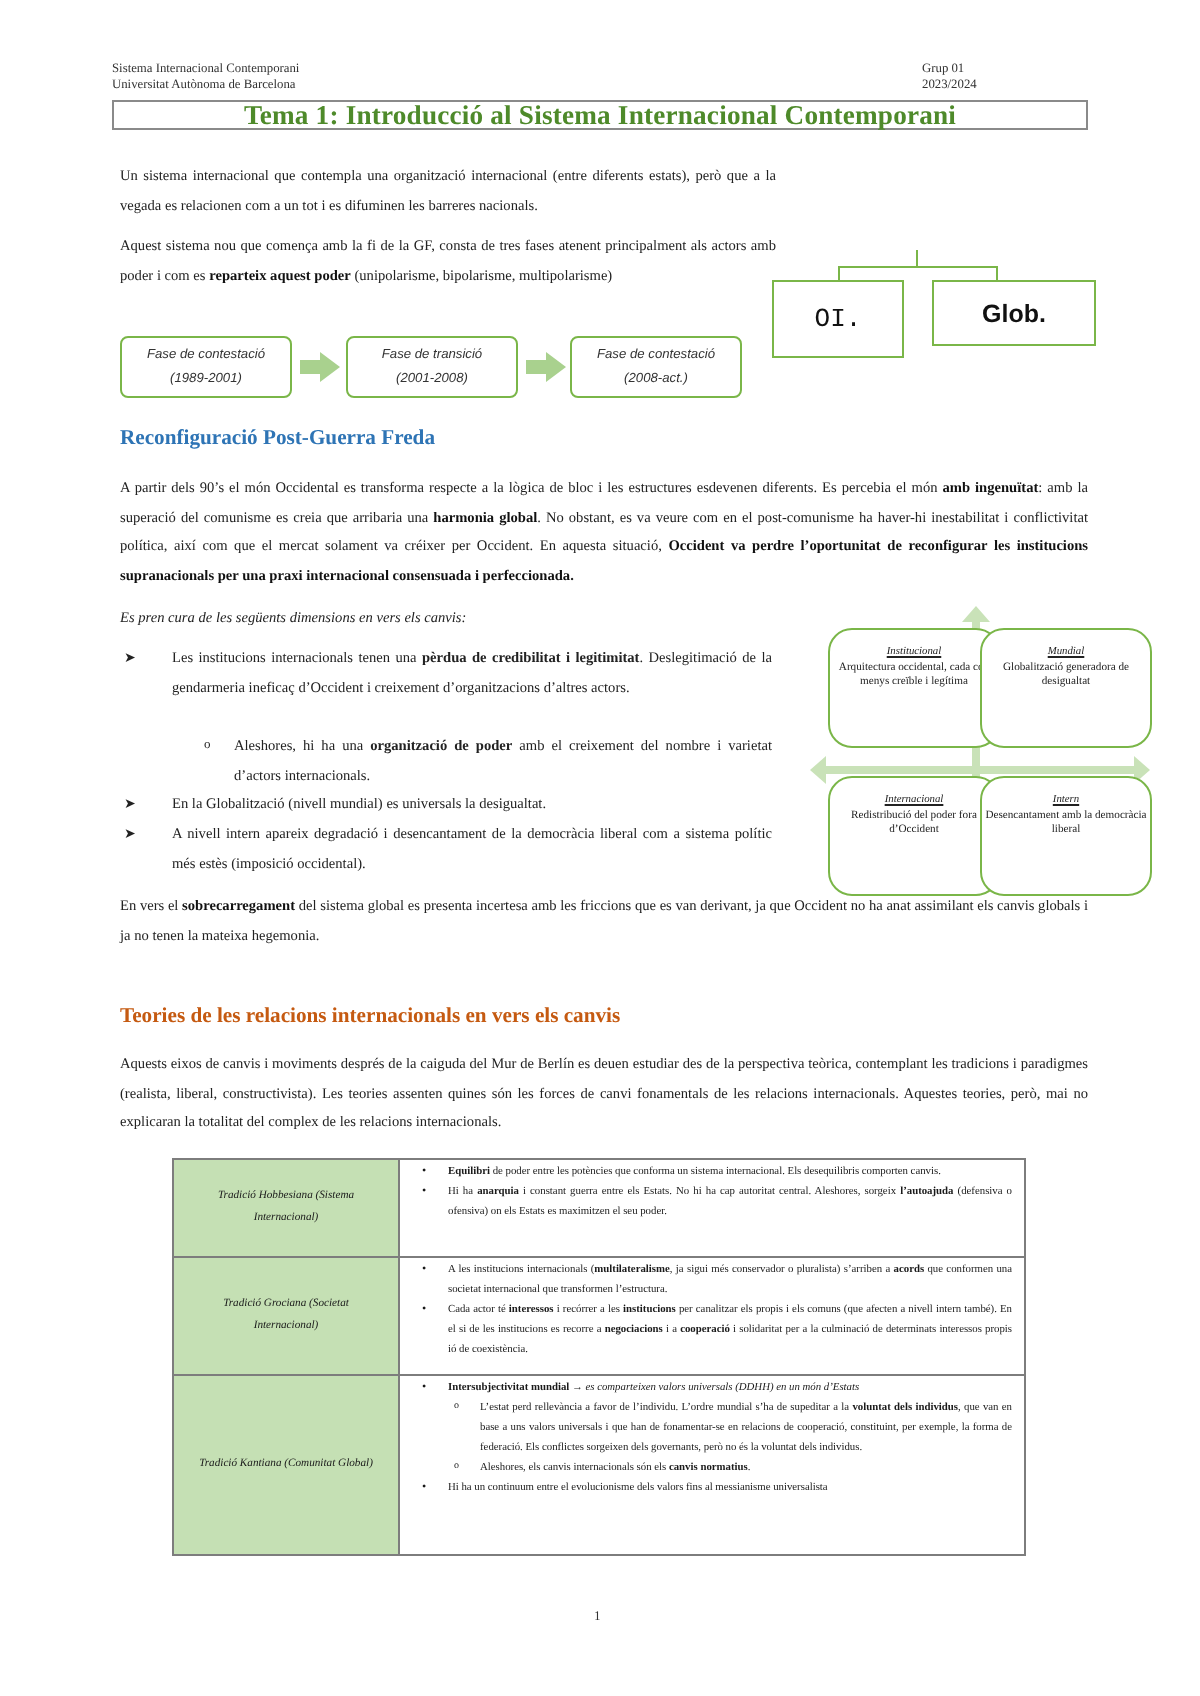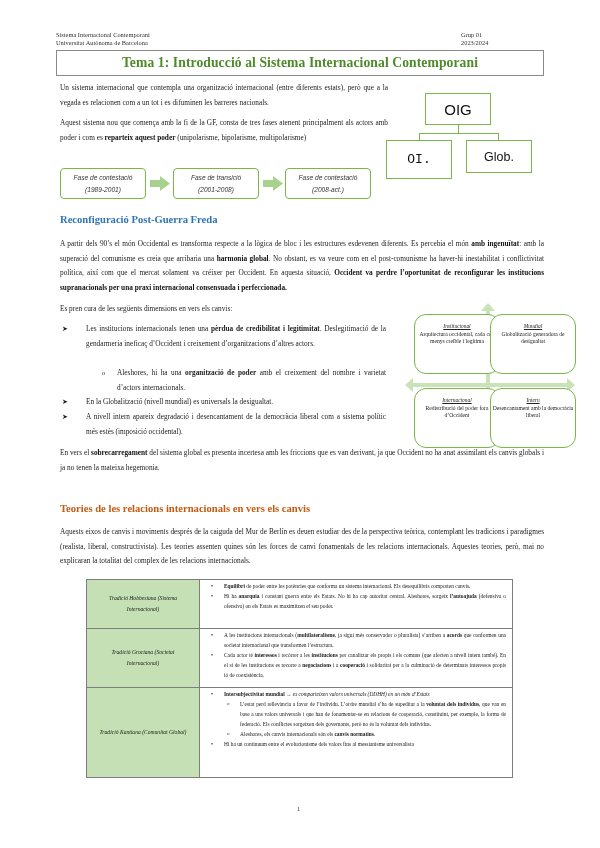--- a/index.html
+++ b/index.html
@@ -3,21 +3,21 @@
 <meta charset="utf-8">
 <style>
   * { box-sizing: border-box; margin: 0; padding: 0; }
   html, body { width: 600px; height: 848px; background: #ffffff; overflow: hidden; }
   body { font-family: "Liberation Serif", "DejaVu Serif", serif; color: #1a1a1a; position: relative; }
   .page { position: relative; width: 600px; height: 848px; }
 
   .hdr-left { position: absolute; left: 56px; top: 31px; font-size: 6.4px; line-height: 7.6px; color: #333; }
   .hdr-right { position: absolute; left: 461px; top: 31px; font-size: 6.4px; line-height: 7.6px; color: #333; }
 
-  .title-box { position: absolute; left: 56px; top: 50px; width: 488px; height: 26px; border: 1px solid #8a8a8a; display: flex; align-items: center; justify-content: center; }
+  .title-box { position: absolute; left: 56px; top: 50px; width: 488px; height: 15px; border: 1px solid #8a8a8a; display: flex; align-items: center; justify-content: center; }
   .title-box span { font-size: 13.6px; font-weight: bold; color: #4e8a2a; letter-spacing: 0.1px; }
 
   .p { position: absolute; font-size: 7.3px; line-height: 14.5px; text-align: justify; color: #222; }
   .p b { font-weight: bold; color: #111; }
 
   
   .phase { position: absolute; top: 168px; width: 86px; height: 31px; border: 1px solid #7ab648; border-radius: 4px; background: #fff; font-family: "Liberation Sans", "DejaVu Sans", sans-serif; font-style: italic; font-size: 6.6px; line-height: 12px; text-align: center; padding-top: 3px; color: #333; }
   .arrow { position: absolute; top: 176px; width: 20px; height: 15px; }
 
   
@@ -79,35 +79,34 @@
     <div>(2001-2008)</div>
   </div>
   <svg class="arrow" style="left:263px;" viewBox="0 0 20 15">
       <polygon points="0,4 10,4 10,0 20,7.5 10,15 10,11 0,11" fill="#a9d18e"></polygon>
     </svg>
   <div class="phase" style="left:285px;">
     <div>Fase de contestació</div>
     <div>(2008-act.)</div>
   </div>
 
-  <div class="org" style="left:425px; top:93px; width:66px; height:32px; font-size:15px;">OIG</div>
   <div class="org-line" style="left:458px; top:125px; width:1px; height:8px;"></div>
   <div class="org-line" style="left:419px; top:133px; width:79px; height:1px;"></div>
   <div class="org-line" style="left:419px; top:133px; width:1px; height:7px;"></div>
   <div class="org-line" style="left:498px; top:133px; width:1px; height:7px;"></div>
   <div class="org" style="left:386px; top:140px; width:66px; height:39px; font-size:13px;font-family:Liberation Mono, monospace;">OI.</div>
-  <div class="org" style="left:466px; top:140px; width:66px; height:33px; font-size:12.5px;">Glob.</div>
+  <div class="org" style="left:466px; top:140px; width:82px; height:33px; font-size:12.5px;font-weight:bold;">Glob.</div>
 
   <div class="h2" style="left:60px; top:214px; color:#2e74b5;">Reconfiguració Post-Guerra Freda</div>
 
   <div class="p" style="left:60px; top:237px; width:484px;">
     <span>A partir dels 90’s el món Occidental es transforma respecte a la lògica de bloc i les estructures esdevenen diferents. Es percebia el món </span><b>amb ingenuïtat</b><span>: amb la superació del comunisme es creia que arribaria una </span><b>harmonia global</b><span>. No obstant, es va veure com en el post-comunisme ha haver-hi inestabilitat i conflictivitat política, així com que el mercat solament va créixer per Occident. En aquesta situació, </span><b>Occident va perdre l’oportunitat de reconfigurar les institucions supranacionals per una praxi internacional consensuada i perfeccionada.</b>
   </div>
 
-  <div class="p" style="left:60px; top:302px; width:330px;">Es pren cura de les següents dimensions en vers els canvis:</div>
+  <div class="p" style="left:60px; top:302px; width:330px;font-style:italic;">Es pren cura de les següents dimensions en vers els canvis:</div>
 
   <div class="bl" style="left:86px; top:322px; width:300px;">
     <span class="mk" style="left:-24px; top:0;">➤</span>
     <span>Les institucions internacionals tenen una </span><b>pèrdua de credibilitat i legitimitat</b><span>. Deslegitimació de la gendarmeria ineficaç d’Occident i creixement d’organitzacions d’altres actors.</span>
   </div>
   <div class="bl" style="left:117px; top:366px; width:269px;">
     <span class="mk" style="left:-15px; top:0; font-size:6.5px;">o</span>
     <span>Aleshores, hi ha una </span><b>organització de poder</b><span> amb el creixement del nombre i varietat d’actors internacionals.</span>
   </div>
   <div class="bl" style="left:86px; top:395px; width:300px;">

